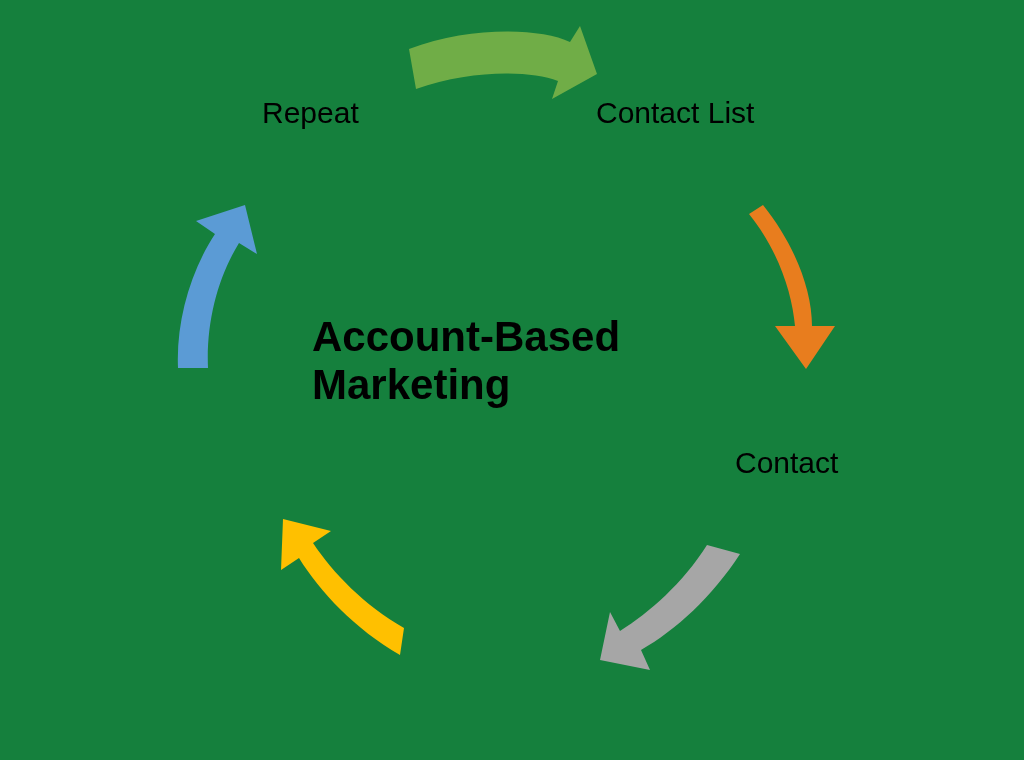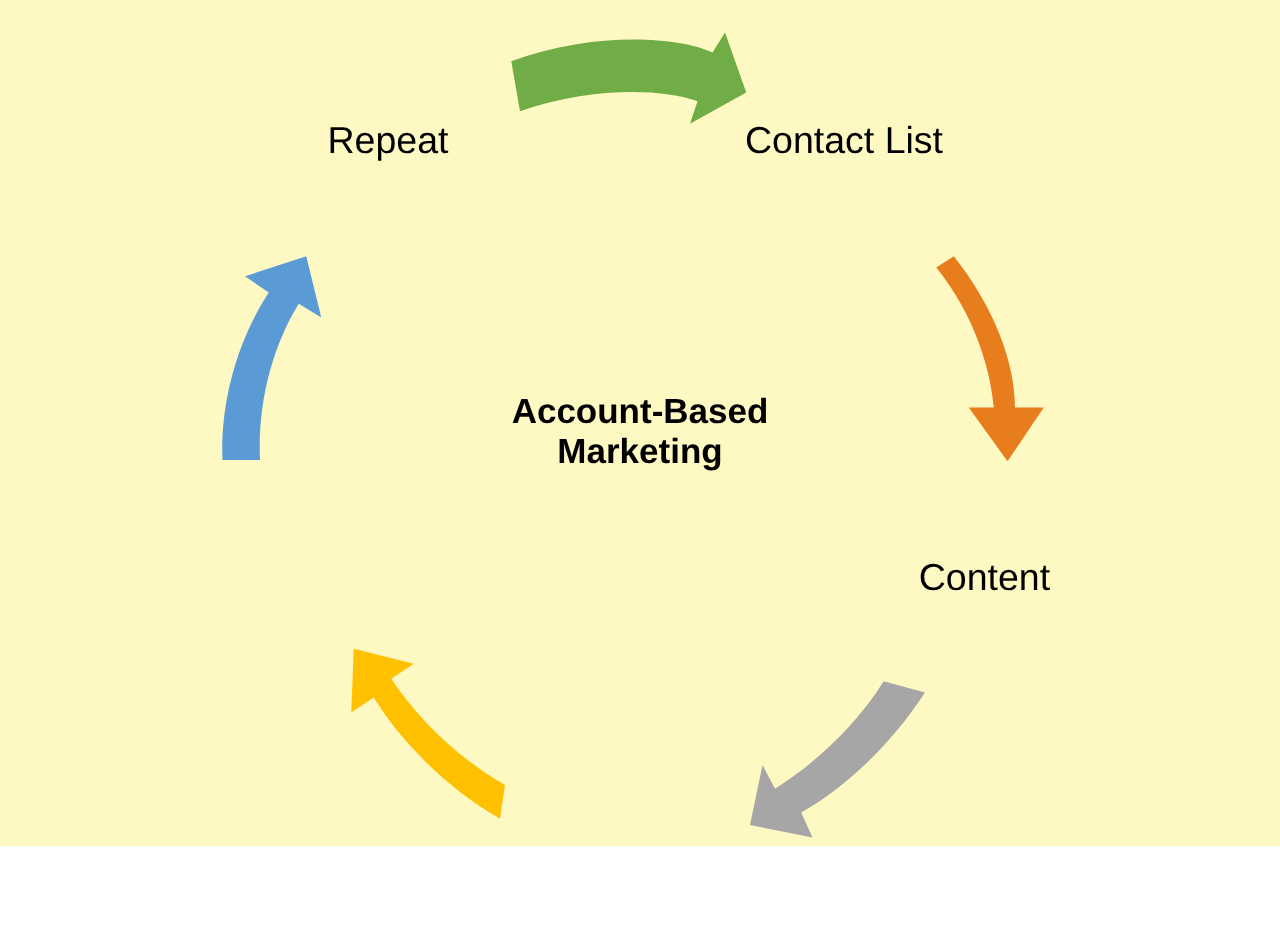--- a/index.html
+++ b/index.html
@@ -3,22 +3,22 @@
 <meta charset="utf-8">
 <style>
   html, body {
     margin: 0;
     padding: 0;
     background: #ffffff;
   }
   #canvas {
     position: relative;
     width: 1024px;
-    height: 677px;
-    background: #fef9c3;
+    height: 760px;
+    background: #15803d;
     overflow: hidden;
     font-family: "Liberation Sans", sans-serif;
   }
   #cycle-svg {
     position: absolute;
     left: 0;
     top: 0;
     width: 1024px;
     height: 760px;
   }
@@ -35,24 +35,23 @@
   #label-contact     { left: 596px; top: 98px; }
   #label-content     { left: 735px; top: 448px; }
   #label-advertising { left: 414px; top: 662px; }
   #label-tracking    { left: 140px; top: 448px; }
 
   #center-title {
     position: absolute;
     left: 312px;
     top: 313px;
     width: 400px;
-    text-align: center;
     color: #000000;
     font-family: "Liberation Sans", sans-serif;
-    font-size: 28px;
+    font-size: 42px;
     font-weight: 700;
     line-height: 1.14;
     white-space: pre-line;
   }
 </style>
 </head>
 <body>
 
 <div id="canvas">
 
@@ -111,20 +110,20 @@
                L 239 243
                C 218 277, 206 322, 208 368
                Z" fill="#5B9BD5"></path>
     </g>
   </svg>
 
   <div class="stage-label" id="label-repeat">Repeat</div>
 
   <div class="stage-label" id="label-contact">Contact List</div>
 
-  <div class="stage-label" id="label-content">Content</div>
+  <div class="stage-label" id="label-content">Contact</div>
 
 
 
   <div id="center-title">Account-Based
 Marketing</div>
 
 </div>
 
 </body></html>

